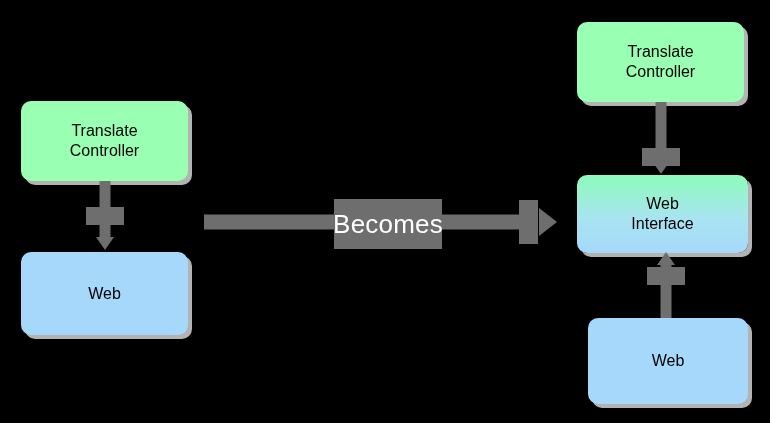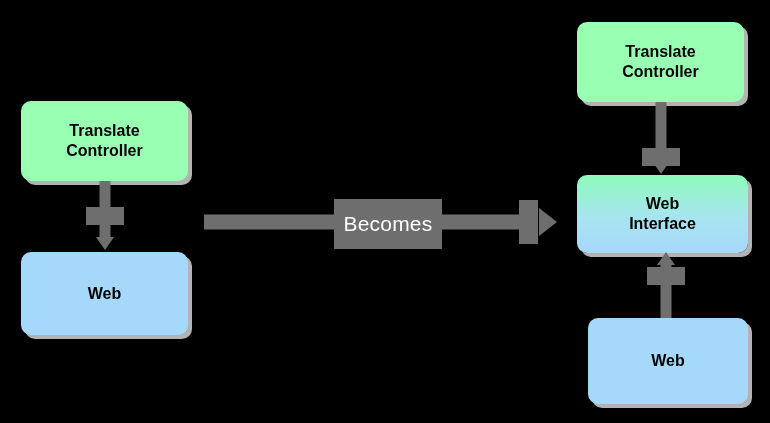--- a/index.html
+++ b/index.html
@@ -20,21 +20,21 @@
   
   .node {
     position: absolute;
     border-radius: 10px;
     box-sizing: border-box;
     display: flex;
     align-items: center;
     justify-content: center;
     text-align: center;
     color: #000000;
-    font-weight: bold;
+    font-weight: normal;
     font-size: 16px;
     line-height: 1.25;
     box-shadow: 4px 4px 0 0 rgba(210,210,210,0.85);
   }
   .node-label {
     display: block;
     white-space: pre-line;
     padding: 0 6px;
   }
 
@@ -101,21 +101,21 @@
     top: 50%;
     transform: translateY(-50%);
     border-top: 14px solid transparent;
     border-bottom: 14px solid transparent;
     border-left: 18px solid #6E6E6E;
   }
   .harrow-label {
     position: absolute;
     background: #6E6E6E;
     color: #FFFFFF;
-    font-size: 21px;
+    font-size: 26px;
     display: flex;
     align-items: center;
     justify-content: center;
     letter-spacing: 0.2px;
   }
 </style>
 </head>
 <body>
 
 <div id="canvas">

